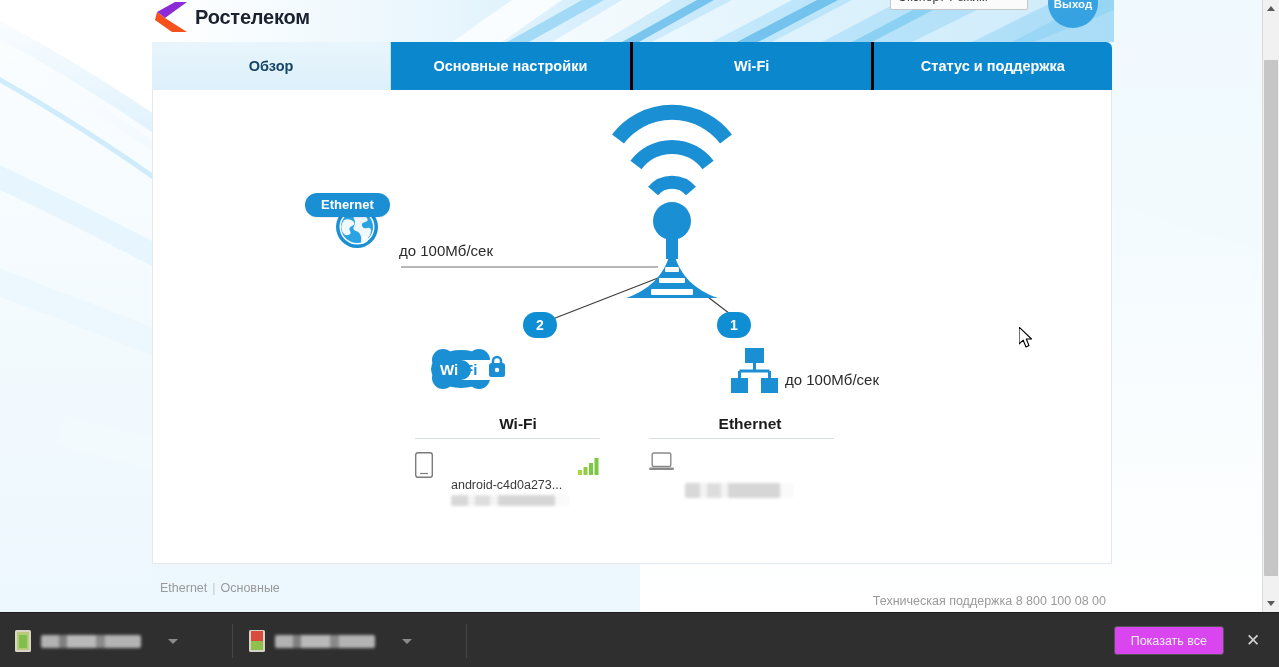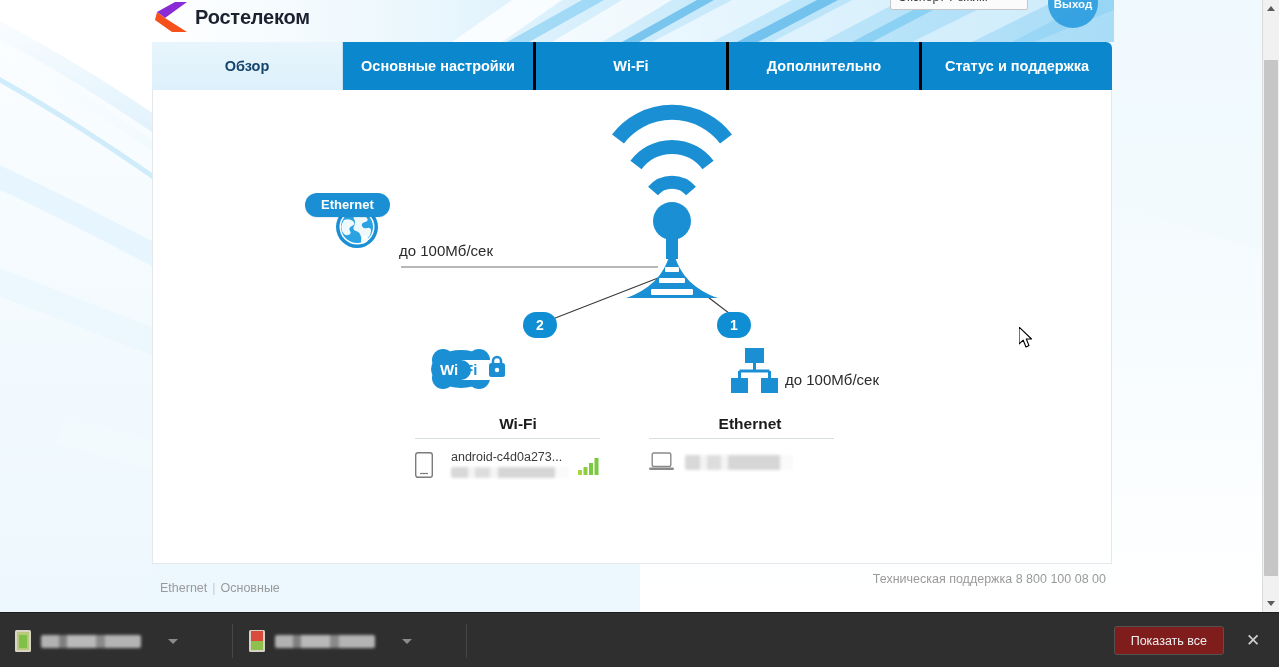--- a/index.html
+++ b/index.html
@@ -156,21 +156,21 @@
     background: #d8dde0;
     margin-bottom: 11px;
   }
   .dev-row {
     display: flex; align-items: flex-start;
     gap: 10px;
     margin-bottom: 11px;
     min-height: 36px;
   }
   .dev-icon { flex: 0 0 auto; width: 26px; padding-top: 2px; }
-  .dev-meta { flex: 1 1 auto; min-width: 0; }
+  .dev-meta { flex: 1 1 auto; min-width: 0; margin-top: 28px; }
   .dev-name {
     font-size: 12.5px; color: #3b3b3b;
     white-space: nowrap; overflow: hidden;
   }
   .dev-sub {
     height: 11px; margin-top: 3px;
     border-radius: 2px;
     background: linear-gradient(90deg,#d6d6d6 0 14%,#f3f3f3 14% 20%,#dcdcdc 20% 33%,#f4f4f4 33% 40%,#d4d4d4 40% 88%,#fafafa 88% 100%);
     filter: blur(1.6px);
     opacity: .95;
@@ -181,21 +181,21 @@
 
   
   #footer {
     position: absolute; left: 0; top: 570px;
     width: 962px; height: 34px;
     font-size: 12.5px; color: #9a9a9a;
   }
   #lang { position: absolute; left: 8px; top: 11px; }
   #lang a { color: #9a9a9a; text-decoration: none; }
   #lang .sep { color: #c9c9c9; margin: 0 5px; }
-  #support { position: absolute; right: 8px; top: 2px; white-space: nowrap; }
+  #support { position: absolute; right: 8px; top: 24px; white-space: nowrap; }
 
   
   #scrollbar {
     position: absolute; right: 0; top: 0;
     width: 17px; height: 612px;
     background: #f1f1f1;
     border-left: 1px solid #dadada;
   }
   .sb-arrow {
     position: absolute; left: 0; width: 16px; height: 17px;
@@ -250,21 +250,21 @@
   .dl-divider {
     position: absolute; top: 11px;
     width: 1px; height: 34px; background: #464646;
   }
   #dl-div-1 { left: 232px; }
   #dl-div-2 { left: 466px; }
   #show-all {
     position: absolute; right: 55px; top: 13px;
     height: 29px; padding: 0 16px;
     display: flex; align-items: center; justify-content: center;
-    background: #7f1d1d; border: 1px solid #535353; border-radius: 3px;
+    background: #d946ef; border: 1px solid #535353; border-radius: 3px;
     color: #f0f0f0; font-size: 12.5px;
     white-space: nowrap;
   }
   #dl-close {
     position: absolute; right: 16px; top: 18px;
     width: 20px; height: 20px;
     color: #cfcfcf; font-size: 17px; line-height: 20px; text-align: center;
   }
 
   
@@ -364,23 +364,20 @@
       <div class="tab active">
           <span>Обзор</span>
         </div>
       <div class="tab">
           <span>Основные настройки</span>
         </div>
       <div class="tab">
           <span>Wi-Fi</span>
         </div>
       <div class="tab">
-          <span>Дополнительно</span>
-        </div>
-      <div class="tab">
           <span>Статус и поддержка</span>
         </div>
     </div>
 
     <div id="content">
 
       <div id="diagram">
         <svg id="diagram-svg" viewBox="0 0 960 360">
 
           <line x1="248" y1="177" x2="505" y2="177" stroke="#707070" stroke-width="1.2"></line>

